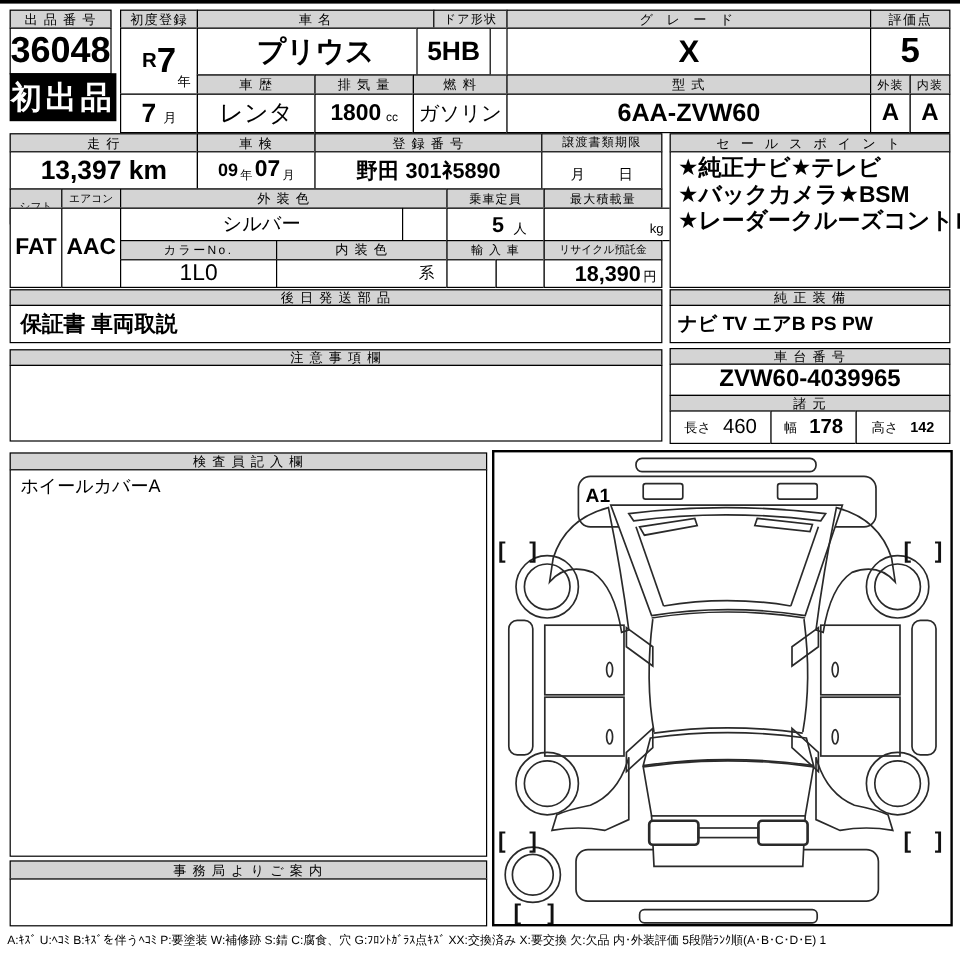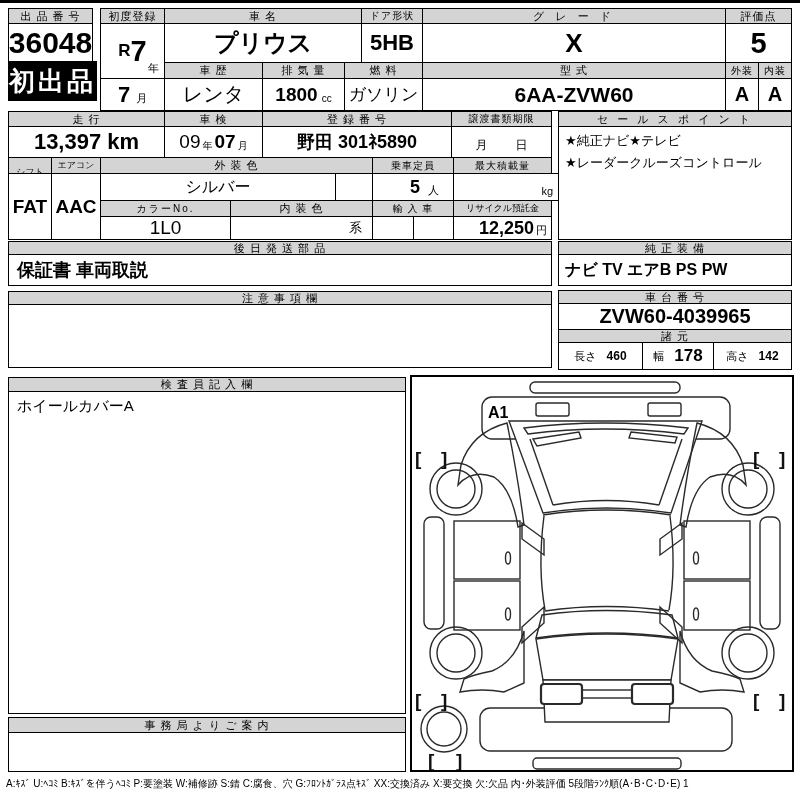--- a/index.html
+++ b/index.html
@@ -11,21 +11,21 @@
        justify-content:center;font-size:11px;letter-spacing:1px;white-space:nowrap}
   .cell{background:#fff;border:1.5px solid #000;display:flex;align-items:center;
         justify-content:center;white-space:nowrap}
   .left{justify-content:flex-start}
   .right{justify-content:flex-end}
   .bold{font-weight:bold}
   .badge{background:#000;color:#fff;display:flex;align-items:center;justify-content:center;
          font-size:26px;font-weight:bold;letter-spacing:3px}
   .corner-unit{position:absolute;right:5px;bottom:2px;font-size:11px}
   .lines{border:1.5px solid #000;background:#fff;padding:3px 6px}
-  .lines div{font-size:13px;font-weight:normal;line-height:22px;white-space:nowrap}
+  .lines div{font-size:19px;font-weight:bold;line-height:22px;white-space:nowrap}
   .topline{background:#000}
   .footer{font-size:10px;white-space:nowrap;letter-spacing:0}
   svg text{font-family:"Liberation Sans","DejaVu Sans",sans-serif}
 </style>
 </head>
 <body>
 
 <div class="abs topline" style="left:0;top:0;width:800px;height:3px"></div>
 
 <div class="abs hdr" style="left:8px;top:8px;width:85px;height:16px">出 品 番 号</div>
@@ -40,21 +40,21 @@
 </div>
 <div class="abs cell" style="left:100px;top:78px;width:65px;height:33px;gap:6px">
   <span style="font-size:22px;font-weight:bold">7</span>
   <span style="font-size:11px;margin-top:8px">月</span>
 </div>
 
 <div class="abs hdr" style="left:164px;top:8px;width:198px;height:16px">車 名</div>
 <div class="abs cell bold" style="left:164px;top:23px;width:198px;height:40px;font-size:24px">プリウス</div>
 
 <div class="abs hdr" style="left:361px;top:8px;width:62px;height:16px;font-size:10px">ドア形状</div>
-<div class="abs cell bold" style="left:361px;top:23px;width:62px;height:40px;font-size:22px">5HB</div>
+<div class="abs cell bold" style="left:347px;top:23px;width:62px;height:40px;font-size:22px">5HB</div>
 
 <div class="abs hdr" style="left:422px;top:8px;width:304px;height:16px;letter-spacing:4px">グ レ ー ド</div>
 <div class="abs cell bold" style="left:422px;top:23px;width:304px;height:40px;font-size:26px">X</div>
 
 <div class="abs hdr" style="left:725px;top:8px;width:67px;height:16px">評価点</div>
 <div class="abs cell bold" style="left:725px;top:23px;width:67px;height:40px;font-size:29px">5</div>
 
 <div class="abs hdr" style="left:164px;top:62px;width:99px;height:17px">車 歴</div>
 <div class="abs cell" style="left:164px;top:78px;width:99px;height:33px;font-size:20px">レンタ</div>
 
@@ -73,21 +73,21 @@
 <div class="abs hdr" style="left:725px;top:62px;width:34px;height:17px;font-size:10px">外装</div>
 <div class="abs hdr" style="left:758px;top:62px;width:34px;height:17px;font-size:10px">内装</div>
 <div class="abs cell bold" style="left:725px;top:78px;width:34px;height:33px;font-size:20px">A</div>
 <div class="abs cell bold" style="left:758px;top:78px;width:34px;height:33px;font-size:20px">A</div>
 
 <div class="abs hdr" style="left:8px;top:111px;width:157px;height:16px">走 行</div>
 <div class="abs cell bold" style="left:8px;top:126px;width:157px;height:32px;font-size:22px">13,397 km</div>
 
 <div class="abs hdr" style="left:164px;top:111px;width:99px;height:16px">車 検</div>
 <div class="abs cell" style="left:164px;top:126px;width:99px;height:32px;gap:2px">
-  <span style="font-size:19px;font-weight:normal">09</span>
+  <span style="font-size:15px;font-weight:bold">09</span>
   <span style="font-size:10px;margin-top:8px">年</span>
   <span style="font-size:19px;font-weight:bold">07</span>
   <span style="font-size:10px;margin-top:8px">月</span>
 </div>
 
 <div class="abs hdr" style="left:262px;top:111px;width:190px;height:16px">登 録 番 号</div>
 <div class="abs cell bold" style="left:262px;top:126px;width:190px;height:32px;font-size:18px">野田 301ﾈ5890</div>
 
 <div class="abs hdr" style="left:451px;top:111px;width:101px;height:16px;font-size:10px">譲渡書類期限</div>
 <div class="abs cell" style="left:451px;top:126px;width:101px;height:32px;align-items:flex-end;gap:28px;padding-bottom:3px;font-size:12px">
@@ -118,45 +118,46 @@
 
 <div class="abs hdr" style="left:230px;top:200px;width:143px;height:17px">内 装 色</div>
 <div class="abs cell right" style="left:230px;top:216px;width:143px;height:24px;font-size:13px;padding-right:10px">系</div>
 
 <div class="abs hdr" style="left:372px;top:200px;width:82px;height:17px;font-size:10px">輸 入 車</div>
 <div class="abs cell" style="left:372px;top:216px;width:42px;height:24px"></div>
 <div class="abs cell" style="left:413px;top:216px;width:41px;height:24px"></div>
 
 <div class="abs hdr" style="left:453px;top:200px;width:99px;height:17px;font-size:9px;letter-spacing:0">リサイクル預託金</div>
 <div class="abs cell right" style="left:453px;top:216px;width:99px;height:24px;gap:2px;padding-right:4px">
-  <span style="font-size:18px;font-weight:bold">12,250</span>
+  <span style="font-size:18px;font-weight:bold">18,390</span>
   <span style="font-size:11px;margin-top:5px">円</span>
 </div>
 
 <div class="abs hdr" style="left:558px;top:111px;width:234px;height:16px;letter-spacing:3px">セ ー ル ス ポ イ ン ト</div>
 <div class="abs lines" style="left:558px;top:126px;width:234px;height:114px">
   <div>★純正ナビ★テレビ</div>
+  <div>★バックカメラ★BSM</div>
   <div>★レーダークルーズコントロール</div>
 </div>
 
 <div class="abs hdr" style="left:8px;top:241px;width:544px;height:14px">後 日 発 送 部 品</div>
 <div class="abs cell left bold" style="left:8px;top:254px;width:544px;height:32px;font-size:18px;padding-left:8px">保証書 車両取説</div>
 
 <div class="abs hdr" style="left:558px;top:241px;width:234px;height:14px">純 正 装 備</div>
 <div class="abs cell left bold" style="left:558px;top:254px;width:234px;height:32px;font-size:16px;padding-left:6px">ナビ TV エアB PS PW</div>
 
 <div class="abs hdr" style="left:8px;top:291px;width:544px;height:14px">注 意 事 項 欄</div>
 <div class="abs cell left" style="left:8px;top:304px;width:544px;height:64px;font-size:14px;padding-left:8px"></div>
 
 <div class="abs hdr" style="left:558px;top:290px;width:234px;height:14px">車 台 番 号</div>
 <div class="abs cell bold" style="left:558px;top:303px;width:234px;height:27px;font-size:20px">ZVW60-4039965</div>
 <div class="abs hdr" style="left:558px;top:329px;width:234px;height:14px">諸 元</div>
 <div class="abs cell" style="left:558px;top:342px;width:85px;height:28px;gap:10px">
   <span style="font-size:11px">長さ</span>
-  <span style="font-size:12px;font-weight:bold">460</span>
+  <span style="font-size:17px;font-weight:normal">460</span>
 </div>
 <div class="abs cell" style="left:642px;top:342px;width:72px;height:28px;gap:10px">
   <span style="font-size:11px">幅</span>
   <span style="font-size:17px;font-weight:bold">178</span>
 </div>
 <div class="abs cell" style="left:713px;top:342px;width:79px;height:28px;gap:10px">
   <span style="font-size:11px">高さ</span>
   <span style="font-size:12px;font-weight:bold">142</span>
 </div>
 

